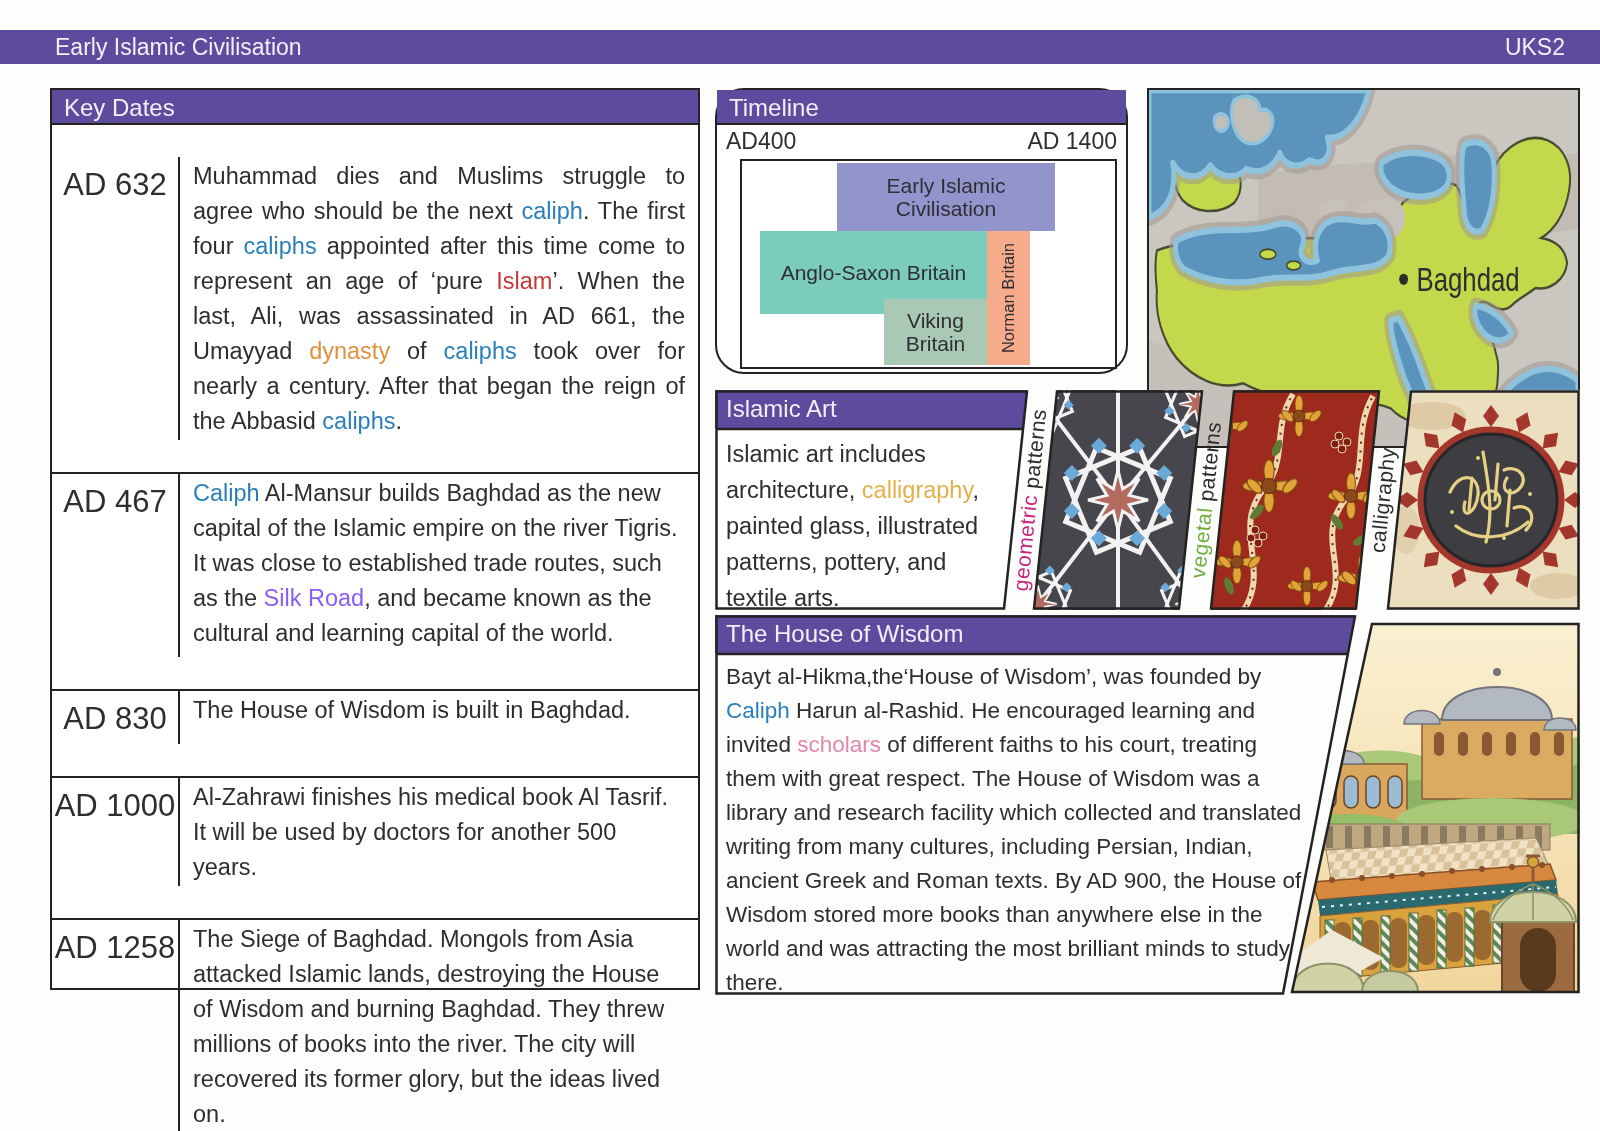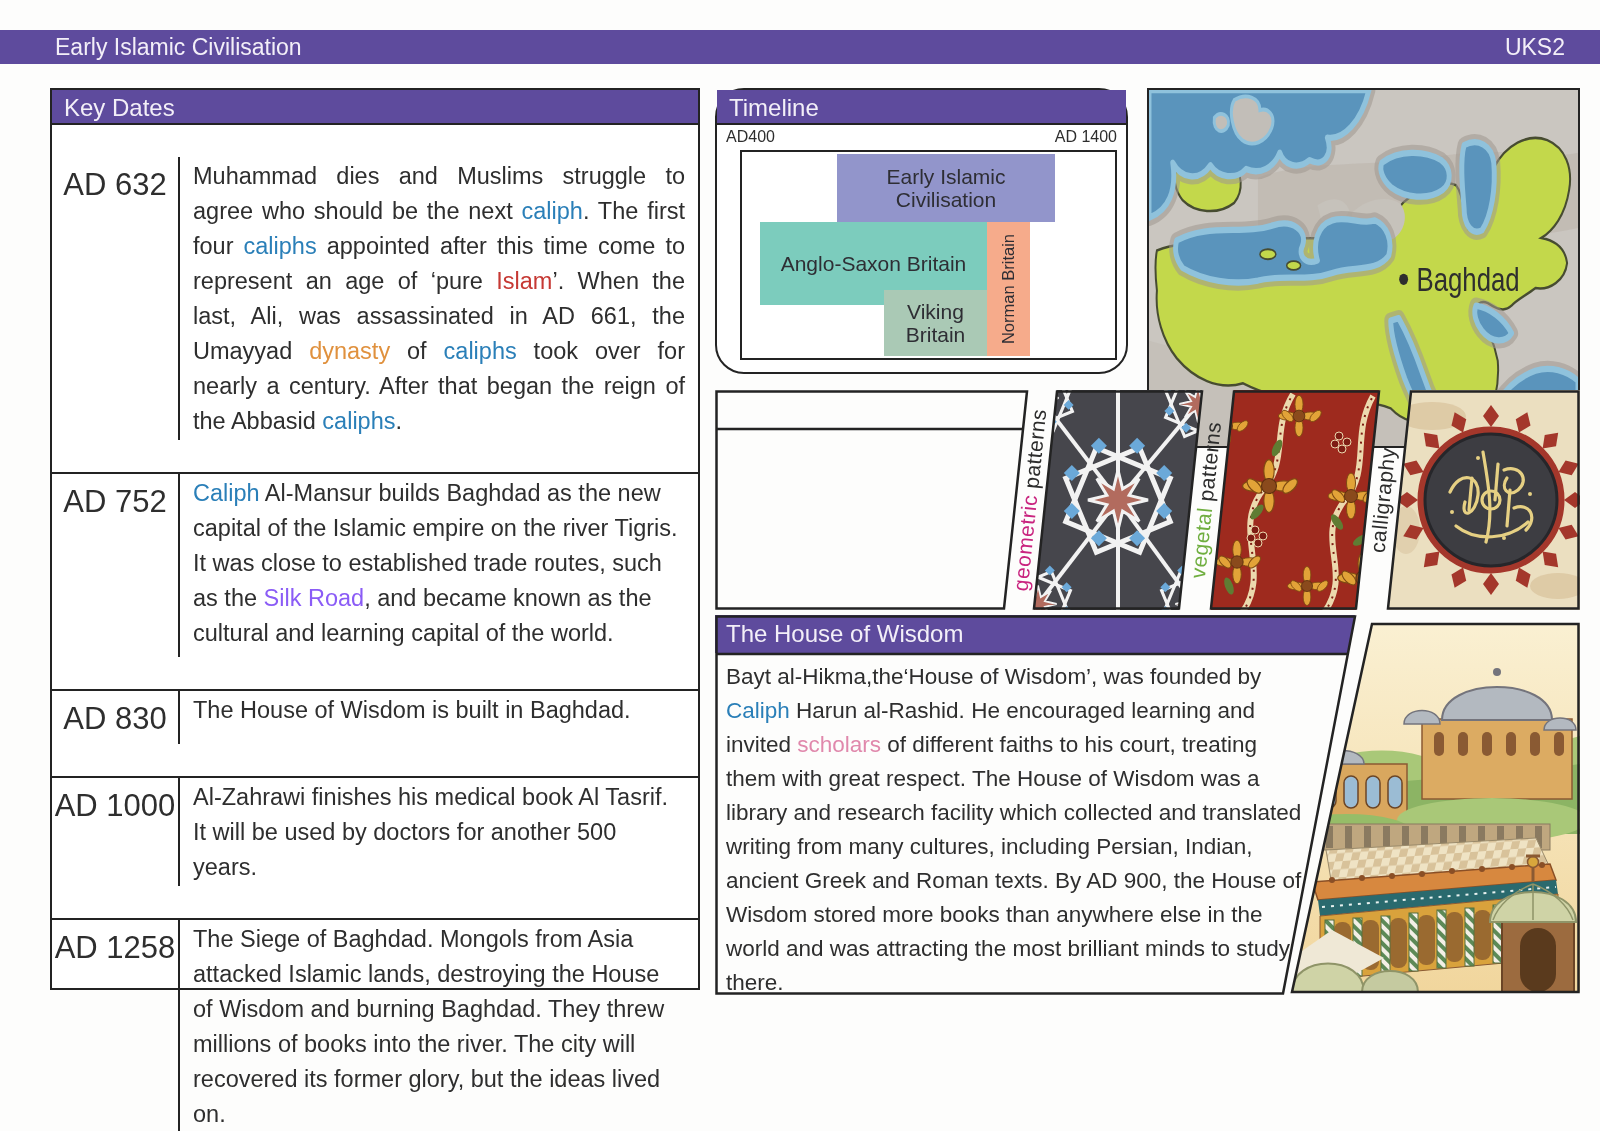--- a/index.html
+++ b/index.html
@@ -25,21 +25,21 @@
   .kd-text{flex:1;padding:2px 13px 0 13px;font-size:23.5px;line-height:35px;}
   .j{text-align:justify;}
   .kd-last{flex:1;}
 
   
   .sg-b{color:#2a7fb8;} .sg-r{color:#c63934;} .sg-o{color:#e0913e;}
   .sg-p{color:#8b5cf6;} .sg-g{color:#e5b04a;} .sg-pk{color:#e088ac;}
 
   
   .tl{left:715px;top:88px;width:413px;height:286px;border-radius:29px;}
-  .tl-labels{display:flex;justify-content:space-between;font-size:16px;padding:3px 9px 0 9px;}
+  .tl-labels{display:flex;justify-content:space-between;font-size:23px;padding:3px 9px 0 9px;}
   .tl-box{position:relative;margin:4px 0 0 23px;width:377px;height:210px;border:2px solid #232323;box-sizing:border-box;}
   .bar{position:absolute;display:flex;align-items:center;justify-content:center;text-align:center;
     font-size:21px;line-height:23px;color:#2e2e34;}
   .bar-ei{left:95px;top:2px;width:218px;height:68px;background:#9295cb;}
   .bar-as{left:18px;top:70px;width:227px;height:83px;background:#7cccbd;}
   .bar-vb{left:142px;top:138px;width:103px;height:66px;background:#aac9b5;}
   .bar-nb{left:245px;top:70px;width:43px;height:134px;background:#f6ab8b;font-size:16.5px;}
   .bar-nb span{writing-mode:vertical-rl;transform:rotate(180deg);}
 
   
@@ -86,21 +86,21 @@
 
   <section class="panel kd">
     <div class="sec-head">Key Dates</div>
 
     <div class="kd-row" style="height:283px">
       <div class="kd-date">AD 632</div>
       <div class="kd-text j"><span>Muhammad dies and Muslims struggle to agree who should be the next </span><span class="sg-b">caliph</span><span>. The first four </span><span class="sg-b">caliphs</span><span> appointed after this time come to represent an age of ‘pure </span><span class="sg-r">Islam</span><span>’. When the last, Ali, was assassinated in AD 661, the Umayyad </span><span class="sg-o">dynasty</span><span> of </span><span class="sg-b">caliphs</span><span> took over for nearly a century. After that began the reign of the Abbasid </span><span class="sg-b">caliphs</span><span>.</span></div>
     </div>
 
     <div class="kd-row" style="height:185px">
-      <div class="kd-date">AD 752</div>
+      <div class="kd-date">AD 467</div>
       <div class="kd-text"><span class="sg-b">Caliph</span><span> Al-Mansur builds Baghdad as the new capital of the Islamic empire on the river Tigris. It was close to established trade routes, such as the </span><span class="sg-p">Silk Road</span><span>, and became known as the cultural and learning capital of the world.</span></div>
     </div>
 
     <div class="kd-row" style="height:55px">
       <div class="kd-date">AD 830</div>
       <div class="kd-text"><span>The House of Wisdom is built in Baghdad.</span></div>
     </div>
 
     <div class="kd-row" style="height:110px">
       <div class="kd-date">AD 1000</div>
@@ -181,20 +181,24 @@
       <path d="M66,22 C72,16 82,20 80,28 C76,36 64,34 66,22 Z" fill="#c2beb8" stroke="#8fc2dc" stroke-width="3"></path>
       <ellipse cx="120" cy="131" rx="8" ry="4" fill="#c3d84b" stroke="#474c31" stroke-width="1.5"></ellipse>
       <ellipse cx="146" cy="140" rx="7" ry="3.5" fill="#c3d84b" stroke="#474c31" stroke-width="1.5"></ellipse>
 
       <circle cx="257" cy="151" r="4.5" fill="#2e2e2e"></circle>
       <text x="270" y="160" font-size="26" fill="#2e2e2e">Baghdad</text>
     </svg>
   </section>
 
   <section class="art">
+    <div class="art-text">
+      <div class="art-head">Islamic Art</div>
+      <div class="art-p"><span>Islamic art includes architecture, </span><span class="sg-g">calligraphy</span><span>, painted glass, illustrated patterns, pottery, and textile arts.</span></div>
+    </div>
 
     <div class="art-panel pn-geo">
       <svg viewBox="0 0 168 220" preserveAspectRatio="none">
         <defs>
           <g id="gmotif">
             <rect x="-40" y="-40" width="80" height="80" fill="none" stroke="#f2f2f2" stroke-width="5" transform="rotate(22.5)"></rect>
             <rect x="-40" y="-40" width="80" height="80" fill="none" stroke="#f2f2f2" stroke-width="5" transform="rotate(67.5)"></rect>
             <path d="M30,0 L11.1,4.6 L21.2,21.2 L4.6,11.1 L0,30 L-4.6,11.1 L-21.2,21.2 L-11.1,4.6 L-30,0 L-11.1,-4.6 L-21.2,-21.2 L-4.6,-11.1 L0,-30 L4.6,-11.1 L21.2,-21.2 L11.1,-4.6 Z" fill="#b26b5e" stroke="#f2f2f2" stroke-width="3"></path>
             <g fill="#6ba9d9">
               <path d="M46.2,19.1 l8,-8 l8,8 l-8,8 Z" transform="translate(-8,-8)"></path>

